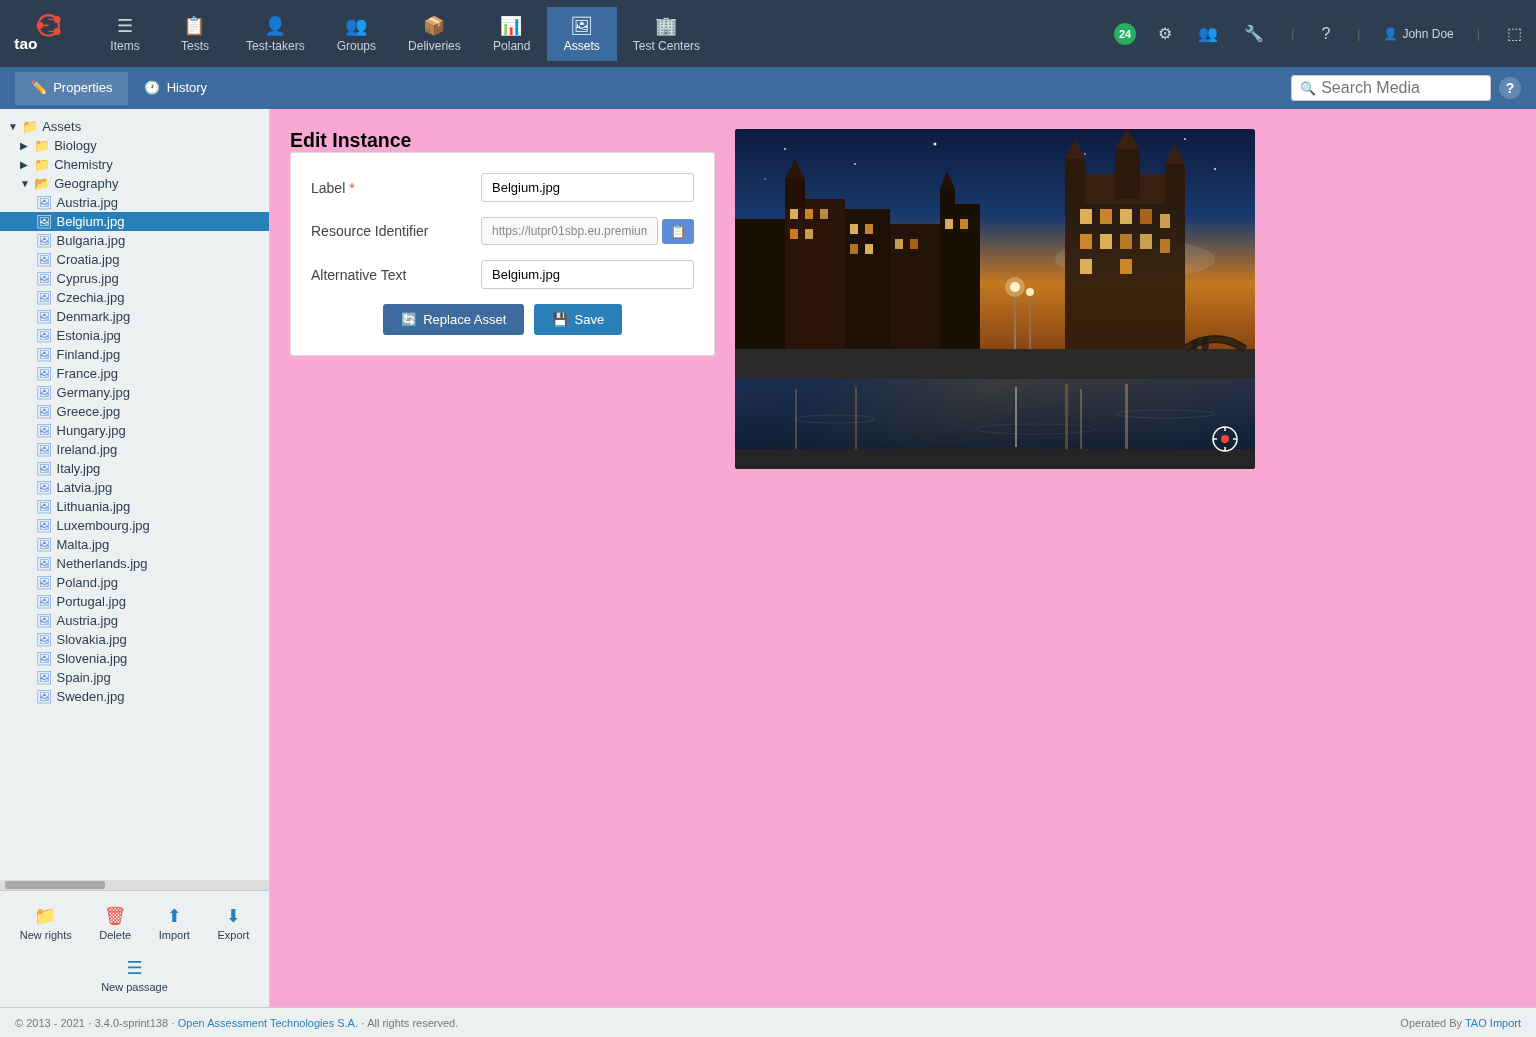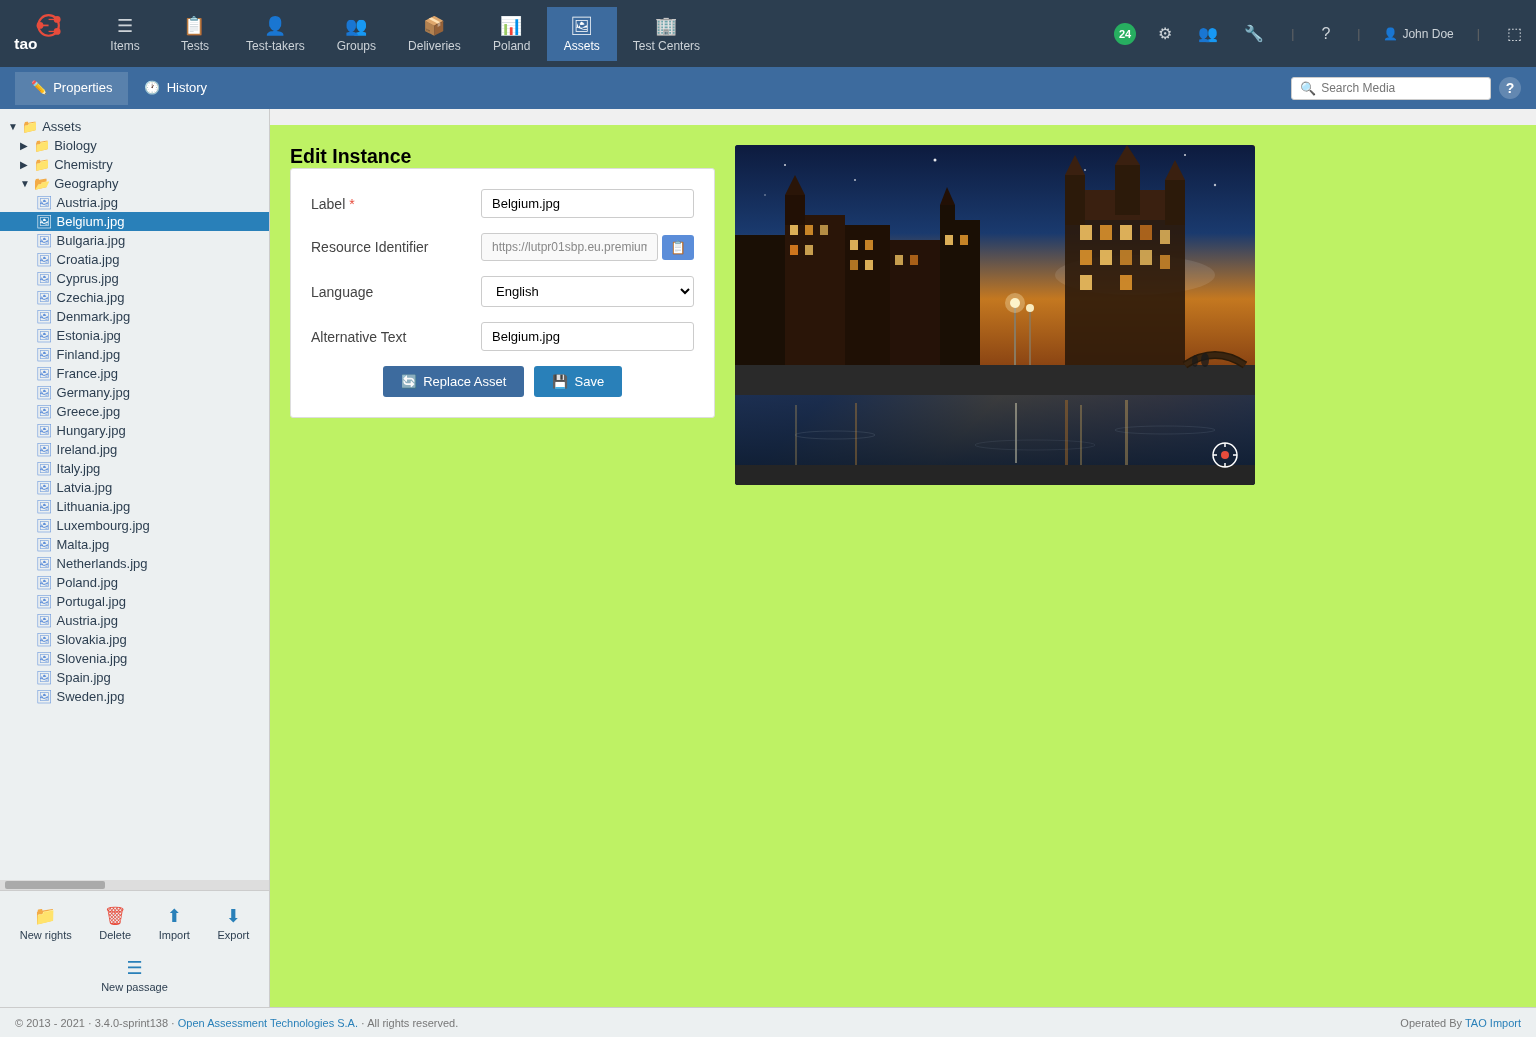--- a/index.html
+++ b/index.html
@@ -92,21 +92,21 @@
       background: white;
       border: 1px solid #ccc;
       border-radius: 3px;
       padding: 3px 8px;
       gap: 5px;
       width: 200px;
     }
     .search-media input {
       border: none;
       outline: none;
-      font-size: 12px;
+      font-size: 16px;
       width: 160px;
       background: transparent;
     }
     .help-btn {
       color: white;
       font-size: 14px;
       font-weight: bold;
       cursor: pointer;
       background: rgba(255,255,255,0.2);
       border-radius: 50%;
@@ -194,22 +194,21 @@
       border-radius: 3px;
       width: 100%;
     }
     .toolbar-btn-wide .tb-icon { font-size: 18px; margin-bottom: 2px; color: #2980b9; }
 
     
     .content-area {
       flex: 1;
       padding: 20px;
       overflow-y: auto;
-      background: #bef264;
-      margin-top: 16px;
+      background: #f9a8d4;
     }
 
     
     .edit-instance {
       background: white;
       border: 1px solid #ddd;
       border-radius: 3px;
       padding: 20px;
       max-width: 500px;
     }
@@ -639,28 +638,20 @@
           </div>
 
           <div class="form-group">
             <label class="form-label">Resource Identifier</label>
             <div class="resource-id-wrapper">
               <input class="resource-id-input" type="text" value="https://lutpr01sbp.eu.premium.taocloud.org" style="">
               <button class="copy-btn">📋</button>
             </div>
           </div>
 
-          <div class="form-group">
-            <label class="form-label">Language</label>
-            <select class="form-select">
-              <option>English</option>
-              <option>French</option>
-              <option>German</option>
-            </select>
-          </div>
 
           <div class="form-group">
             <label class="form-label">Alternative Text</label>
             <input class="form-input" type="text" value="Belgium.jpg" style="">
           </div>
 
           <div class="form-actions">
             <button class="btn-replace">
               <span>🔄</span>
               <span>Replace Asset</span>

